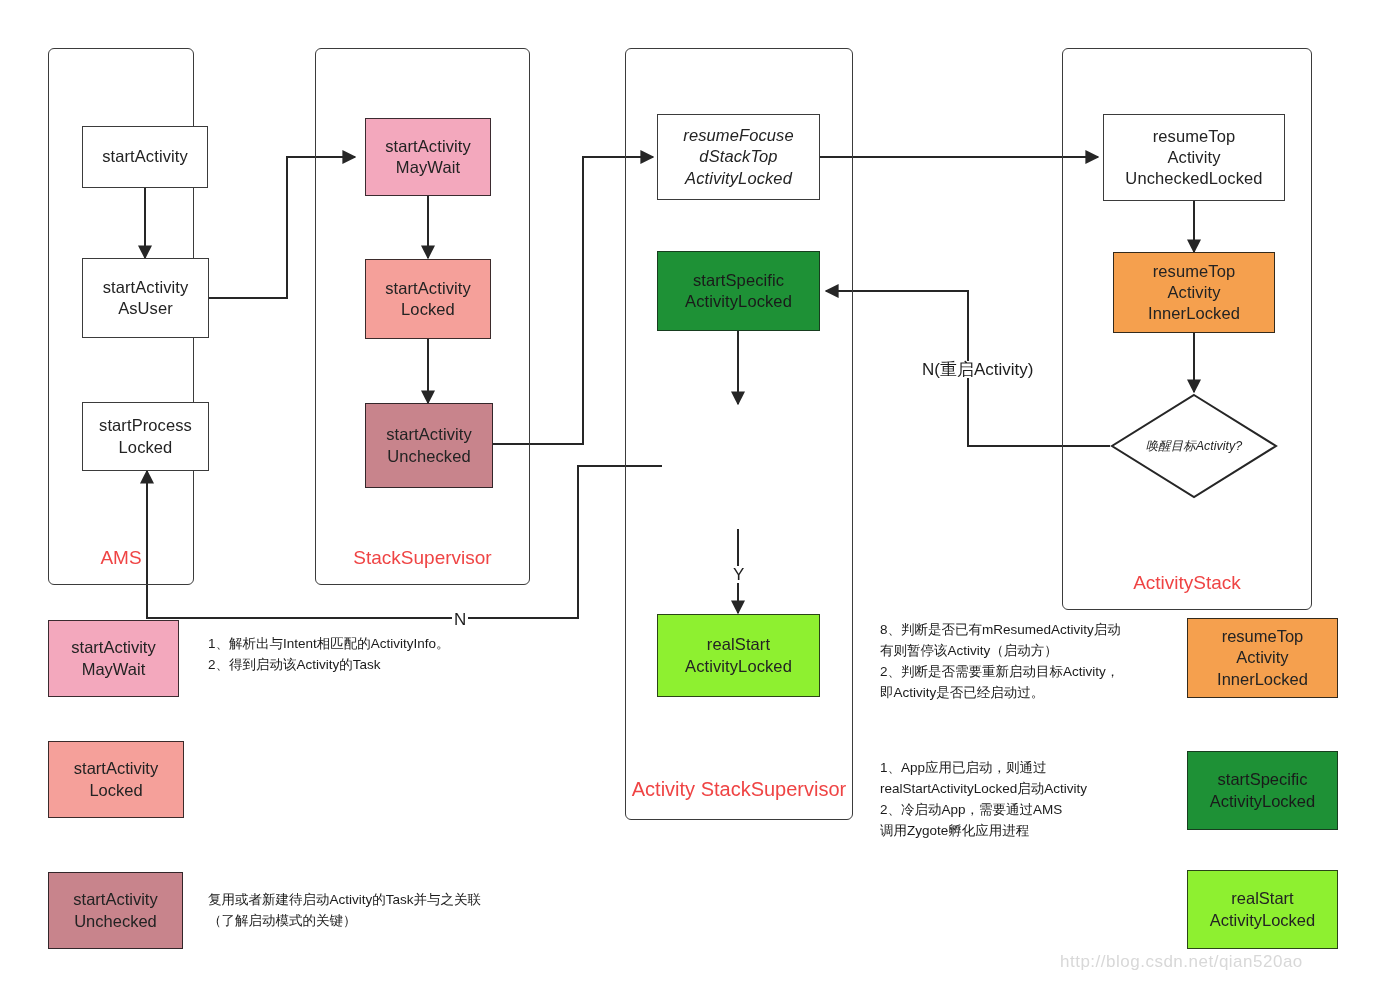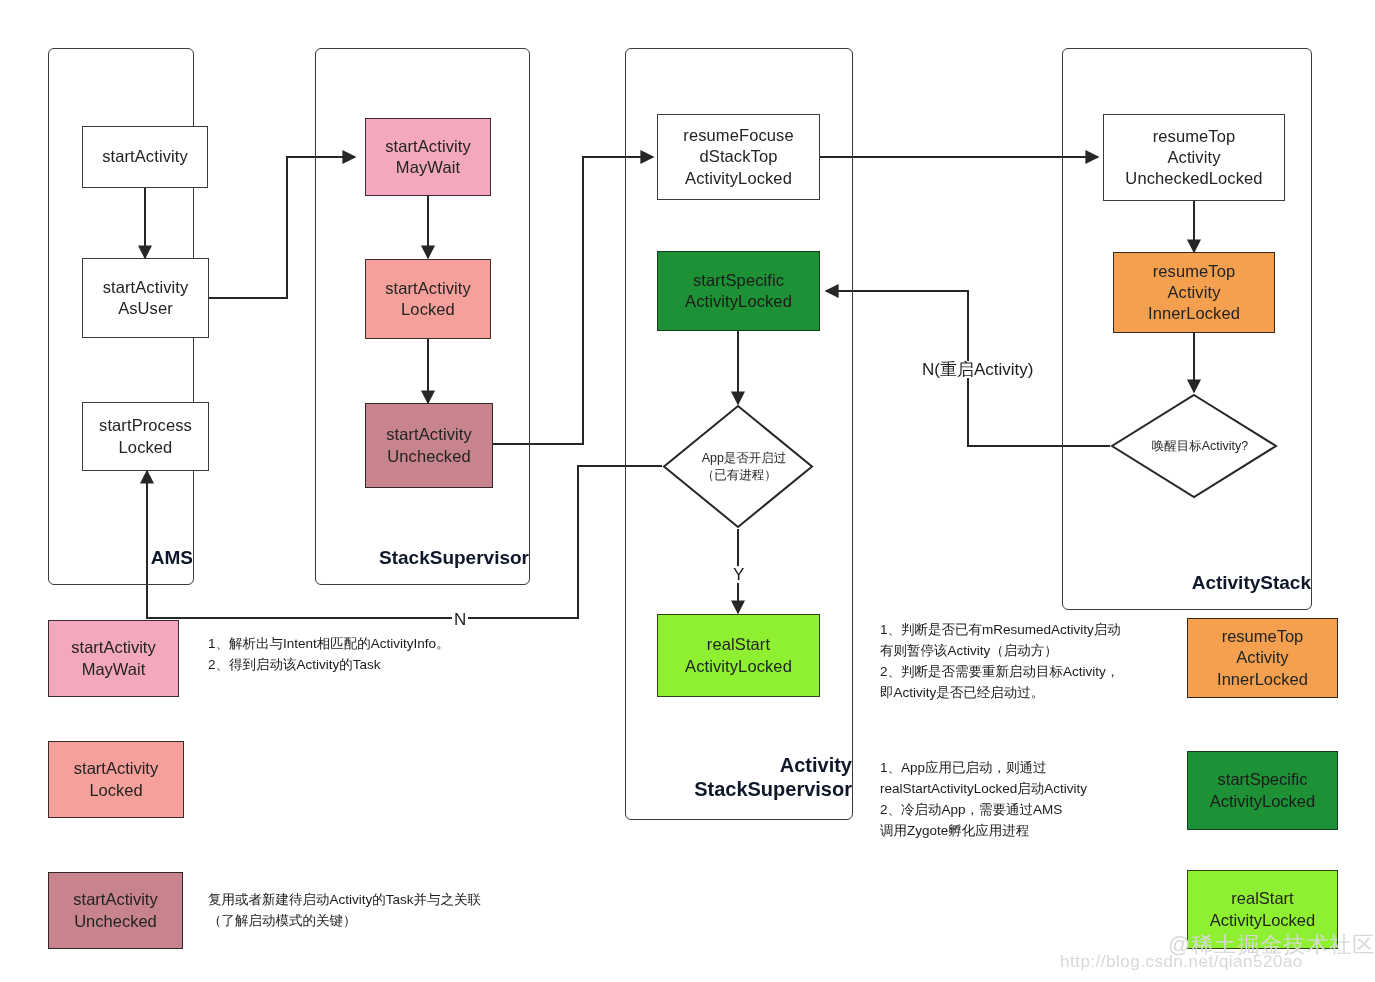--- a/index.html
+++ b/index.html
@@ -23,25 +23,24 @@
   .group-box{
     position:absolute;
     border:1.6px solid #3b3b3b;
     border-radius:6px;
     background:transparent;
     box-sizing:border-box;
   }
   .group-label{
     position:absolute;
     width:100%;
-    text-align:right;
+    text-align:center;
     font-size:19px;
-    color:#0f172a;
+    color:#ef4444;
     line-height:1.2;
-    font-weight:bold;
   }
   .node{
     position:absolute;
     box-sizing:border-box;
     border:1.6px solid #3b3b3b;
     background:#ffffff;
     display:flex;
     align-items:center;
     justify-content:center;
     text-align:center;
@@ -57,27 +56,28 @@
   .node.orange { background:#F5A04E; border-color:#332a1c; }
   .node.green  { background:#1E9136; border-color:#173d1f; }
   .node.lime   { background:#8EF030; border-color:#2a4417; }
 
   .diamond{
     position:absolute;
     box-sizing:border-box;
   }
   .diamond .dtext{
     position:absolute;
-    left:6px; top:0; width:100%; height:100%;
+    left:0; top:0; width:100%; height:100%;
     display:flex; align-items:center; justify-content:center;
-    text-align:left;
+    text-align:center;
     font-size:12.5px;
     line-height:1.35;
     color:#262626;
     white-space:pre-line;
+    font-style:italic;
   }
   .edge-label{
     position:absolute;
     font-size:17px;
     color:#1d1d1d;
     background:#ffffff;
     padding:0 2px;
     line-height:1;
     white-space:nowrap;
   }
@@ -176,37 +176,30 @@
 
   <div class="node pink" style="left:365px; top:118px; width:126px; height:78px;">startActivity
 MayWait</div>
 
   <div class="node salmon" style="left:365px; top:259px; width:126px; height:80px;">startActivity
 Locked</div>
 
   <div class="node rose" style="left:365px; top:403px; width:128px; height:85px;">startActivity
 Unchecked</div>
 
-  <div class="node" style="left:657px; top:114px; width:163px; height:86px;">resumeFocuse
+  <div class="node" style="left:657px; top:114px; width:163px; height:86px;font-style:italic;">resumeFocuse
 dStackTop
 ActivityLocked</div>
 
   <div class="node green" style="left:657px; top:251px; width:163px; height:80px; color:#1a1a1a;">startSpecific
 ActivityLocked</div>
 
   <div class="node lime" style="left:657px; top:614px; width:163px; height:83px;">realStart
 ActivityLocked</div>
 
-  <div class="diamond" style="left:662px; top:404px; width:152px; height:125px;">
-    <svg width="152" height="125" viewBox="0 0 152 125">
-      <polygon points="76,2 150,62.5 76,123 2,62.5" fill="#ffffff" stroke="#262626" stroke-width="2"></polygon>
-    </svg>
-    <div class="dtext">App是否开启过
-（已有进程）</div>
-  </div>
 
   <div class="node" style="left:1103px; top:114px; width:182px; height:87px;">resumeTop
 Activity
 UncheckedLocked</div>
 
   <div class="node orange" style="left:1113px; top:252px; width:162px; height:81px;">resumeTop
 Activity
 InnerLocked</div>
 
   <div class="diamond" style="left:1110px; top:393px; width:168px; height:106px;">
@@ -228,34 +221,33 @@
 2、得到启动该Activity的Task</div>
 
   <div class="legend-swatch" style="left:48px; top:741px; width:136px; height:77px; background:#F5A09A; border-color:#3b2b2b;">startActivity
 Locked</div>
 
   <div class="legend-swatch" style="left:48px; top:872px; width:135px; height:77px; background:#C8848C; border-color:#33262a;">startActivity
 Unchecked</div>
   <div class="legend-text" style="left:208px; top:890px; width:420px;">复用或者新建待启动Activity的Task并与之关联
 （了解启动模式的关键）</div>
 
-  <div class="legend-text" style="left:880px; top:620px; width:330px;">1、判断是否已有mResumedActivity启动
+  <div class="legend-text" style="left:880px; top:620px; width:330px;">8、判断是否已有mResumedActivity启动
     有则暂停该Activity（启动方）
 2、判断是否需要重新启动目标Activity，
     即Activity是否已经启动过。</div>
   <div class="legend-swatch" style="left:1187px; top:618px; width:151px; height:80px; background:#F5A04E; border-color:#332a1c;">resumeTop
 Activity
 InnerLocked</div>
 
   <div class="legend-text" style="left:880px; top:758px; width:330px;">1、App应用已启动，则通过
     realStartActivityLocked启动Activity
 2、冷启动App，需要通过AMS
     调用Zygote孵化应用进程</div>
   <div class="legend-swatch" style="left:1187px; top:751px; width:151px; height:79px; background:#1E9136; border-color:#173d1f; color:#1a1a1a;">startSpecific
 ActivityLocked</div>
 
   <div class="legend-swatch" style="left:1187px; top:870px; width:151px; height:79px; background:#8EF030; border-color:#2a4417;">realStart
 ActivityLocked</div>
 
-  <div class="watermark wm-a" style="left:1168px; top:930px;">@稀土掘金技术社区</div>
   <div class="watermark wm-b" style="left:1060px; top:952px;">http://blog.csdn.net/qian520ao</div>
 
 </div>
 
 </body></html>

